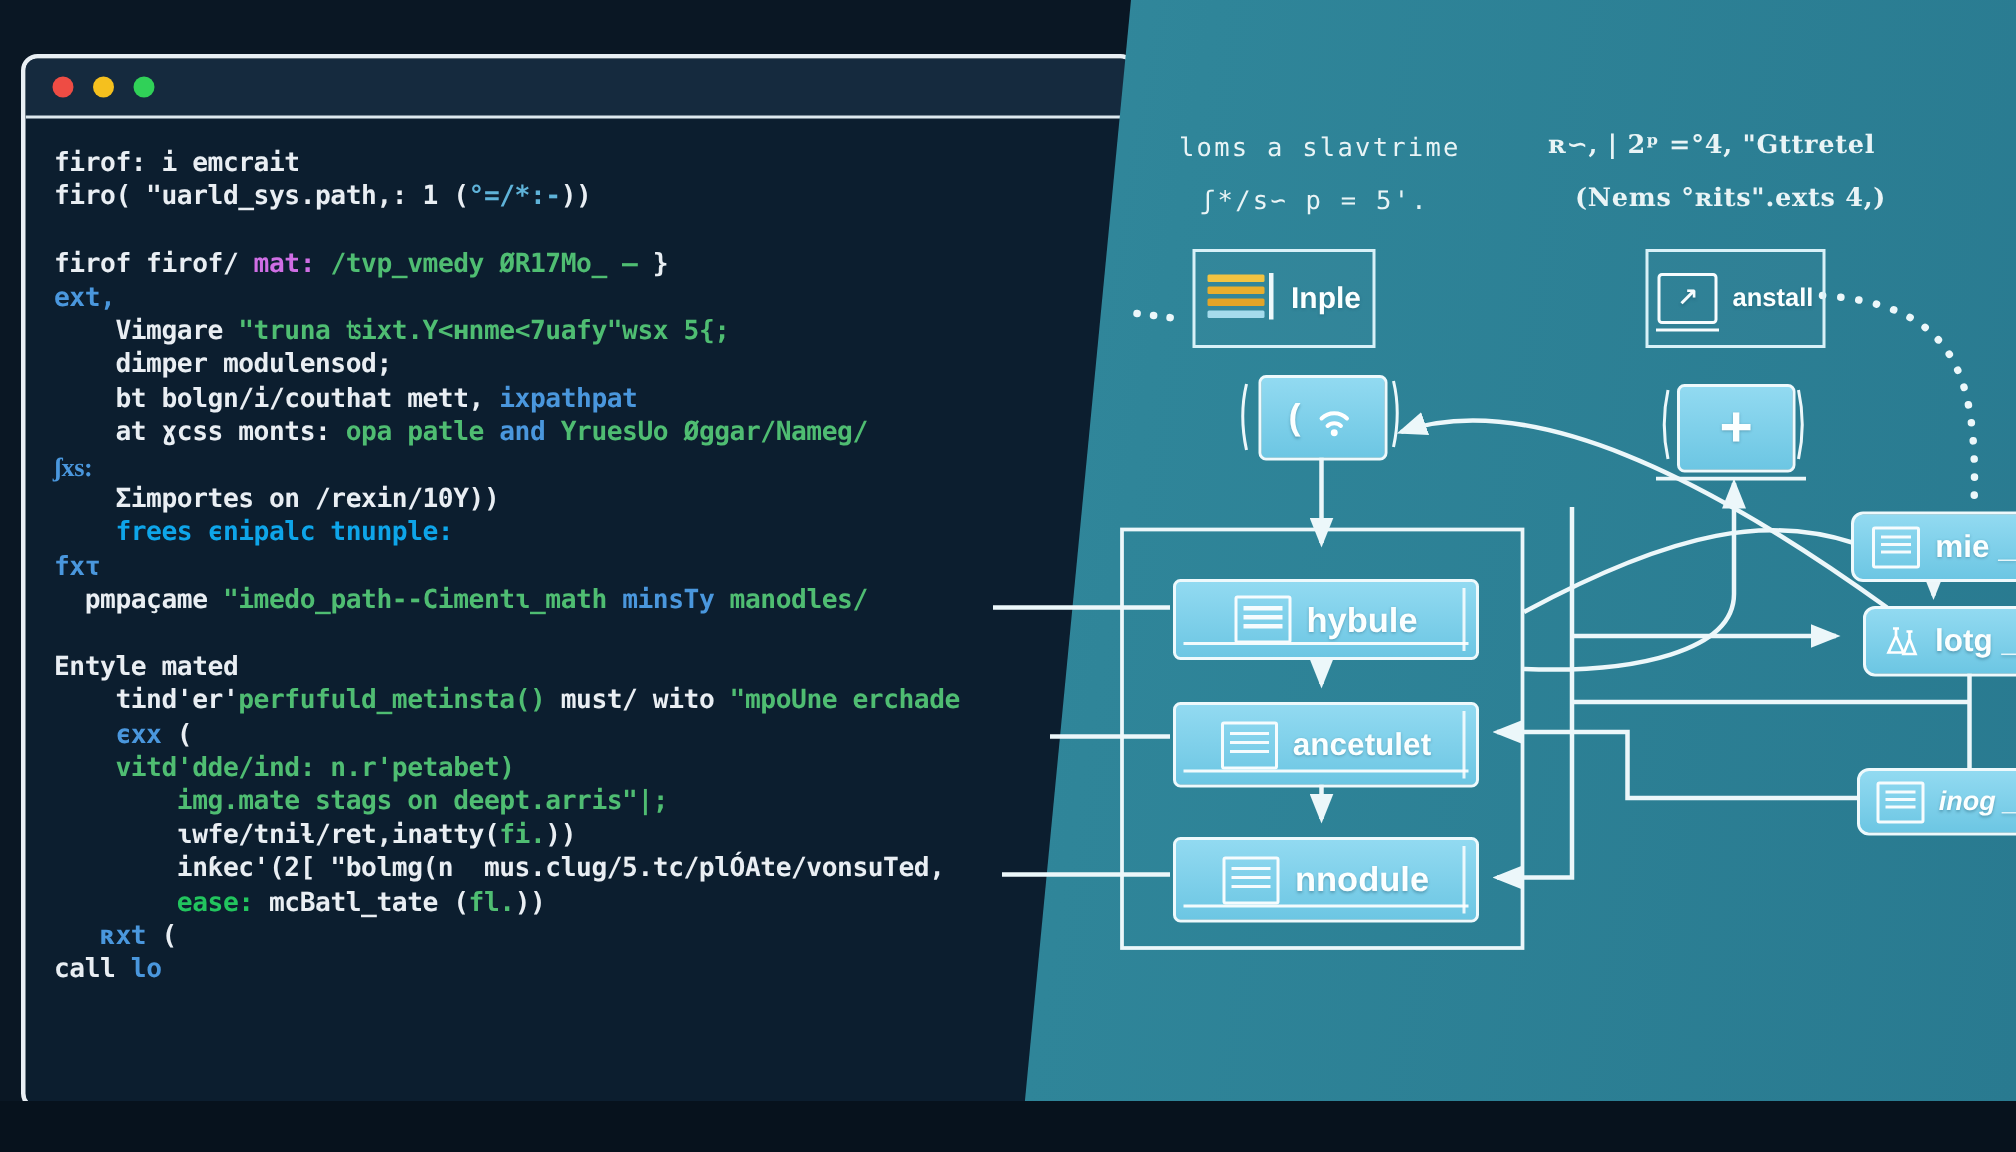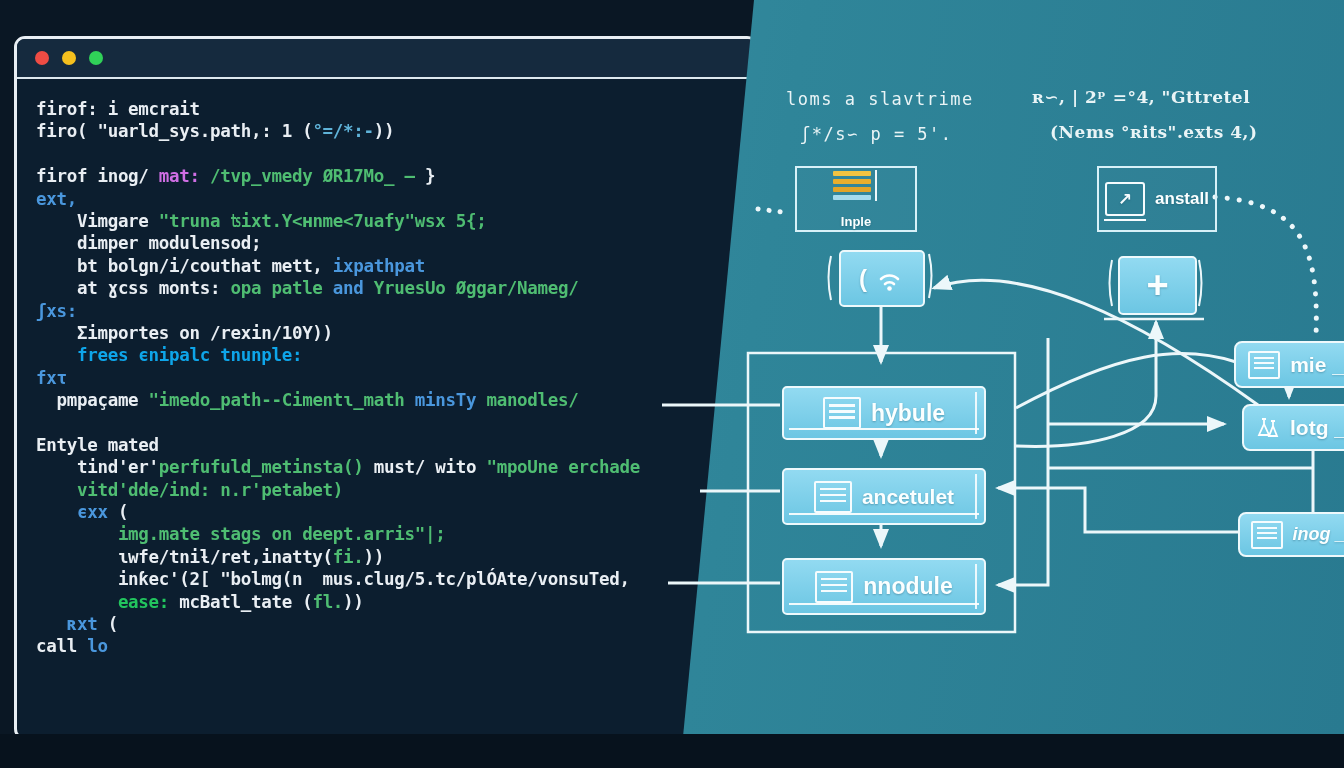--- a/index.html
+++ b/index.html
@@ -73,36 +73,36 @@
   <div id="window">
     <div id="titlebar">
       <span class="tl" style="background: rgb(238, 76, 68);"></span>
       <span class="tl" style="background: rgb(245, 192, 30);"></span>
       <span class="tl" style="background: rgb(48, 209, 88);"></span>
     </div>
     <div id="code-area">
         <div class="cl"><span style="color: rgb(233, 238, 243);">firof: i emcrait</span></div>
         <div class="cl"><span style="color: rgb(233, 238, 243);">firo( "uarld_sys.path,: 1 (</span><span style="color: rgb(95, 179, 217);">°=/*:-</span><span style="color: rgb(233, 238, 243);">))</span></div>
         <div class="cl"> </div>
-        <div class="cl"><span style="color: rgb(233, 238, 243);">firof inog/ </span><span style="color: rgb(207, 110, 228);">mat:</span><span style="color: rgb(79, 189, 114);"> /tvp_vmedy ØR17Mo_ —</span><span style="color: rgb(233, 238, 243);"> }</span></div>
+        <div class="cl"><span style="color: rgb(233, 238, 243);">firof firof/ </span><span style="color: rgb(207, 110, 228);">mat:</span><span style="color: rgb(79, 189, 114);"> /tvp_vmedy ØR17Mo_ —</span><span style="color: rgb(233, 238, 243);"> }</span></div>
         <div class="cl"><span style="color: rgb(74, 151, 221);">ext,</span></div>
         <div class="cl"><span style="color: rgb(233, 238, 243);">    Vimgare </span><span style="color: rgb(79, 189, 114);">"truna ʦixt.Y&lt;ʜnme&lt;7uafy"wsx 5{;</span></div>
         <div class="cl"><span style="color: rgb(233, 238, 243);">    dimper modulensod;</span></div>
         <div class="cl"><span style="color: rgb(233, 238, 243);">    bt bolgn/i/couthat mett, </span><span style="color: rgb(74, 151, 221);">ixpathpat</span></div>
         <div class="cl"><span style="color: rgb(233, 238, 243);">    at ɣcss monts: </span><span style="color: rgb(79, 189, 114);">opa patle </span><span style="color: rgb(74, 151, 221);">and</span><span style="color: rgb(79, 189, 114);"> YruesUo Øggar/Nameg/</span></div>
-        <div class="cl"><span style="color: rgb(74, 151, 221);">ʃxs:</span></div>
+        <div class="cl"><span style="color: rgb(74, 151, 221); font-family: Liberation Serif, serif;">ʃxs:</span></div>
         <div class="cl"><span style="color: rgb(233, 238, 243);">    Σimportes on /rexin/10Y))</span></div>
         <div class="cl"><span style="color: #0ea5e9;">    frees ϵnipalc tnunple:</span></div>
         <div class="cl"><span style="color: rgb(74, 151, 221);">fxτ</span></div>
         <div class="cl"><span style="color: rgb(233, 238, 243);">  pmpaçame </span><span style="color: rgb(79, 189, 114);">"imedo_path--Ϲimentɩ_math </span><span style="color: rgb(74, 151, 221);">minsTy</span><span style="color: rgb(79, 189, 114);"> manodles/</span></div>
         <div class="cl"> </div>
         <div class="cl"><span style="color: rgb(233, 238, 243);">Entyle mated</span></div>
         <div class="cl"><span style="color: rgb(233, 238, 243);">    tind'er'</span><span style="color: rgb(79, 189, 114);">perfufuld_metinsta()</span><span style="color: rgb(233, 238, 243); margin-top: 24px;"> must/ wito </span><span style="color: rgb(79, 189, 114);">"mpoUne erchade</span></div>
+        <div class="cl"><span style="color: rgb(74, 151, 221);">    ϵxx</span><span style="color: rgb(233, 238, 243);"> (</span></div>
         <div class="cl"><span style="color: rgb(79, 189, 114);">    vitd'dde/ind: n.r'petabet)</span></div>
-        <div class="cl"><span style="color: rgb(74, 151, 221);">    ϵxx</span><span style="color: rgb(233, 238, 243);"> (</span></div>
         <div class="cl"><span style="color: rgb(79, 189, 114);">        img.mate stags on deept.arris"|;</span></div>
         <div class="cl"><span style="color: rgb(233, 238, 243);">        ɩwfe/tniƚ/ret,inatty(</span><span style="color: rgb(79, 189, 114);">fi.</span><span style="color: rgb(233, 238, 243);">))</span></div>
         <div class="cl"><span style="color: rgb(233, 238, 243);">        inƙec'(2[ "bolmg(n  mus.clug/5.tc/plÓAte/vonsuTed,</span></div>
         <div class="cl"><span style="color: #22c55e;">        ease:</span><span style="color: rgb(233, 238, 243);"> mcBatl_tate (</span><span style="color: rgb(79, 189, 114);">fl.</span><span style="color: rgb(233, 238, 243);">))</span></div>
         <div class="cl"><span style="color: rgb(74, 151, 221); margin-top: 34px;">   ʀxt</span><span style="color: rgb(233, 238, 243);"> (</span></div>
         <div class="cl"><span style="color: rgb(233, 238, 243);">call </span><span style="color: rgb(74, 151, 221);">lo</span></div>
       </div>
   </div>
 
   <div id="panel"></div>
@@ -143,21 +143,21 @@
       <path d="M1104 319 H 1204" stroke-width="2.5"></path>
       <path d="M831 256 Q 826 277 831 300" stroke-width="2"></path>
       <path d="M929 254 Q 934 275 929 298" stroke-width="2"></path>
       <path d="M1112 260 Q 1107 283 1112 306" stroke-width="2"></path>
       <path d="M1199 260 Q 1204 283 1199 306" stroke-width="2"></path>
       <path d="M1215 197 C 1302 203 1319 248 1316 336" stroke-width="5" stroke-dasharray="0.1 12" stroke-linecap="round"></path>
       <path d="M758 209 L 790 213" stroke-width="5" stroke-dasharray="0.1 11" stroke-linecap="round"></path>
     </g>
   </svg>
 
-  <div class="node outline" style="left:795px;top:166px;width:118px;height:62px;font-size:13px;flex-direction:column;">
+  <div class="node outline" style="left:795px;top:166px;width:118px;height:62px;font-size:20px;">
     <span class="bars">
         <i></i>
         <i></i>
         <i></i>
         <i></i>
       </span>
     <span class="lbl">Inple</span>
   </div>
 
   <div class="node outline" style="left:1097px;top:166px;width:116px;height:62px;font-size:17px;">

